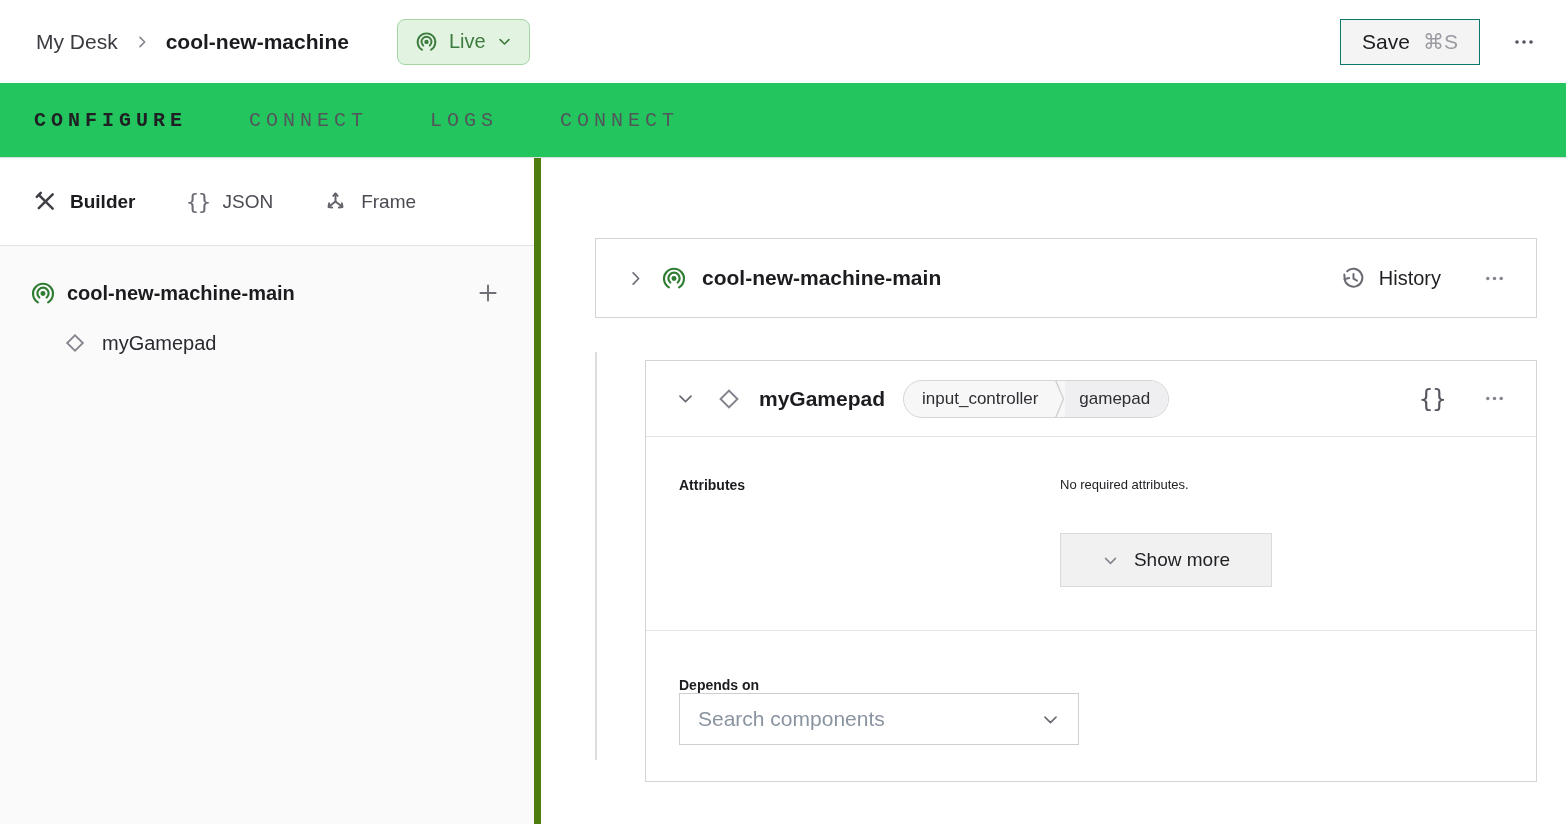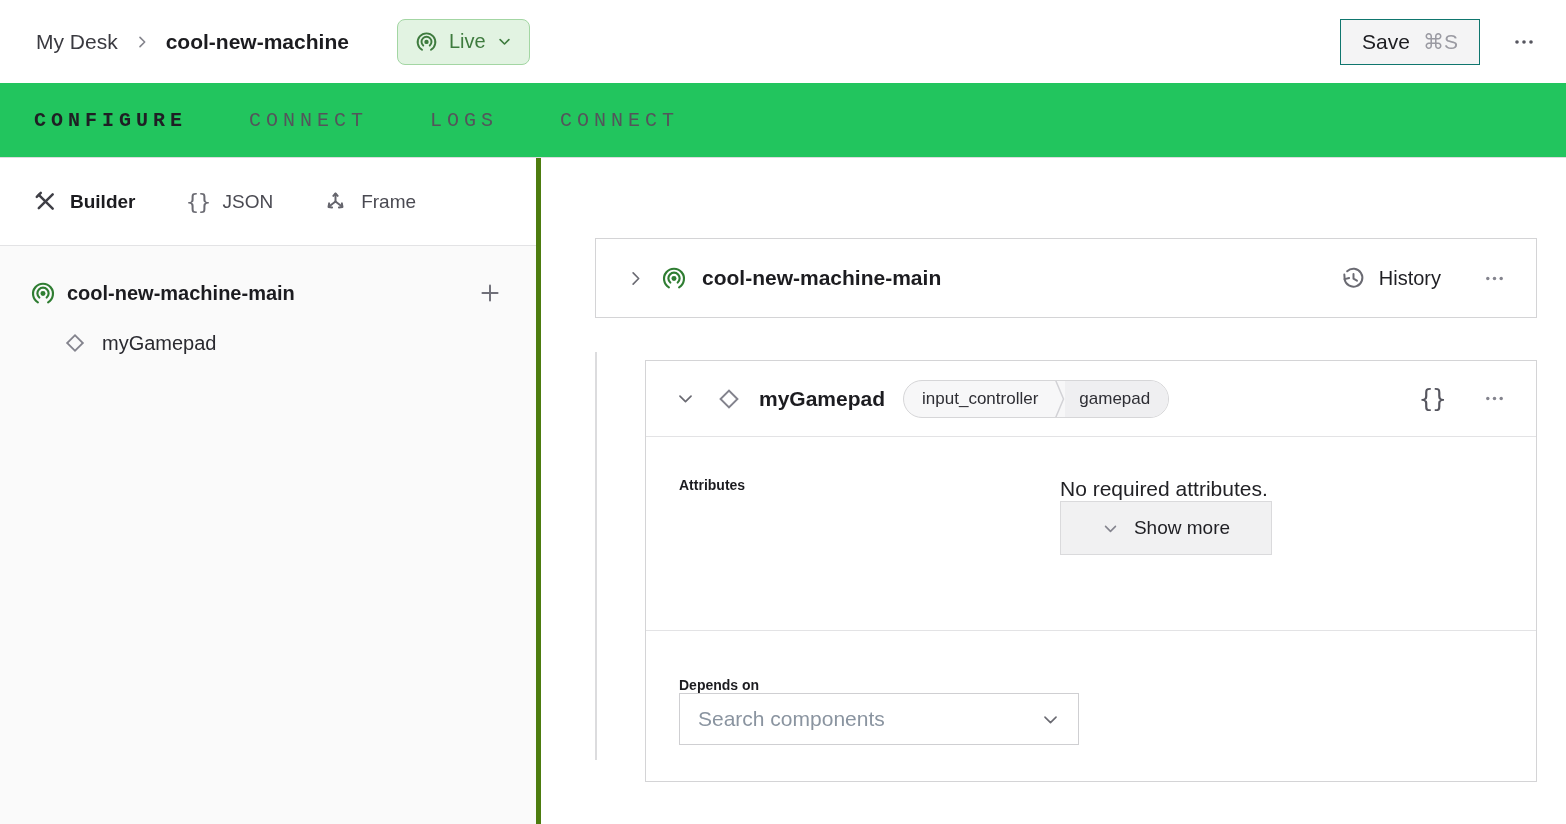--- a/index.html
+++ b/index.html
@@ -55,21 +55,21 @@
   }
   .nav-tab { cursor: pointer; }
   .nav-tab.active { font-weight: 700; color: #1f1f24; }
 
   
   .content { display: flex; height: 666px; }
 
   .sidebar {
     width: 541px; flex: none;
     background: #fafafa;
-    border-right: 5px solid #4d7c0f;
+    border-right: 7px solid #4d7c0f;
   }
   .view-tabs {
     height: 88px;
     background: #ffffff;
     border-bottom: 1px solid #e3e3e5;
     display: flex; align-items: center; gap: 50px;
     padding: 0 34px;
     font-size: 19px; color: #4a4a52;
   }
   .view-tab { display: flex; align-items: center; gap: 13px; cursor: pointer; }
@@ -124,22 +124,23 @@
     font-size: 17px; color: #2e2e34;
   }
   .badge-seg { padding: 0 16px 0 18px; }
   .badge-seg.model { background: #efeff1; padding: 0 18px 0 14px; height: 100%; display: flex; align-items: center; }
   .braces-glyph { font-size: 24px; color: #55555e; letter-spacing: -2px; font-family: "DejaVu Sans", sans-serif; }
 
   .section { display: flex; padding: 40px 33px 35px; }
   .section.attributes { border-bottom: 1px solid #e3e3e5; min-height: 194px; }
   .section-label { width: 381px; flex: none; font-size: 14px; font-weight: 700; color: #1c1c20; }
   .attr-col { display: flex; flex-direction: column; align-items: flex-start; }
-  .attr-empty { font-size: 21px; color: #222226; }
+  .attr-empty { font-size: 13px; color: #222226; }
   .show-more-btn {
+    margin-top: 41px;
     width: 212px; height: 54px;
     background: #f1f1f2; border: 1px solid #dadadc;
     display: flex; align-items: center; justify-content: center; gap: 15px;
     font-size: 19px; color: #1f1f24; cursor: pointer;
     font-family: "Liberation Sans", sans-serif;
   }
   .section.depends { padding: 38px 33px 36px; min-height: 126px; flex-direction: column; }
   .section.depends .section-label { margin-top: 8px; }
   .select-box {
     width: 400px; height: 52px;

